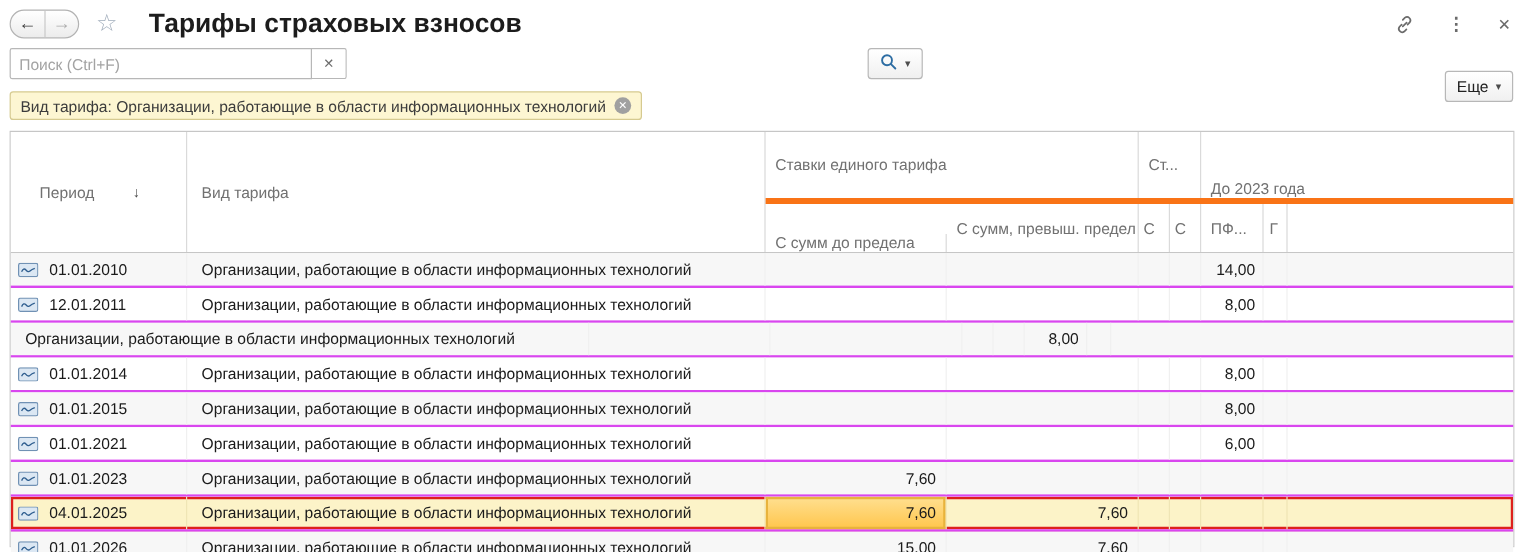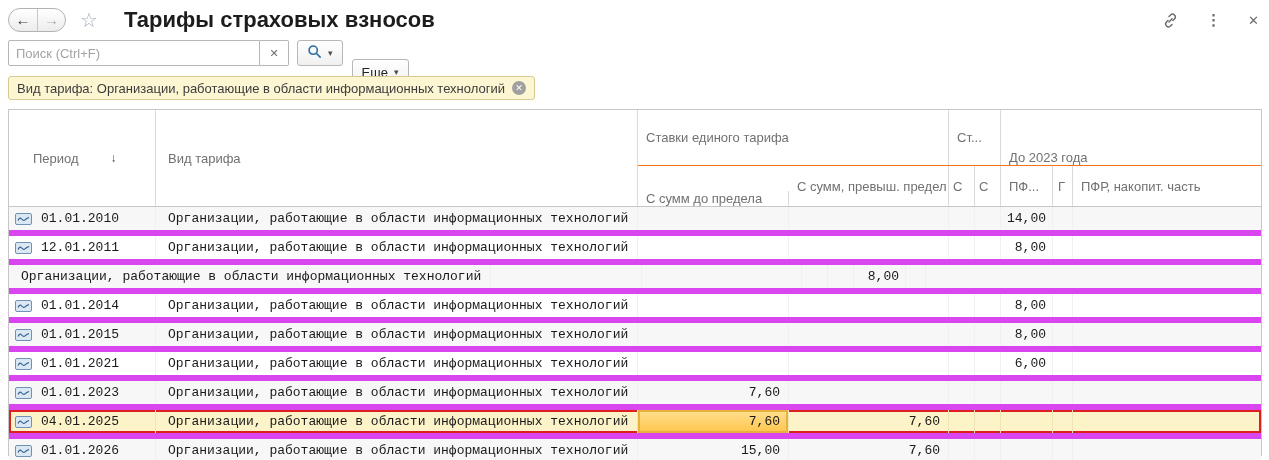--- a/index.html
+++ b/index.html
@@ -14,21 +14,21 @@
     cursor:pointer; color:#3a3a3a; }
   .navbtn.fwd { border-left:1px solid #c9c9c9; color:#adadad; }
   .star { font-size:20px; color:#a2aebc; margin-left:14px; line-height:24px; cursor:pointer; }
   .title { font-size:22px; font-weight:bold; color:#1c1c1c; margin-left:26px; white-space:nowrap; }
   .winicons { margin-left:auto; display:flex; align-items:center; gap:27px; color:#6b6b6b; }
   .winicons .dots { font-size:15px; font-weight:bold; letter-spacing:0; cursor:pointer; }
   .winicons .close { font-size:13px; cursor:pointer; }
   .winicons svg { display:block; cursor:pointer; }
 
   
-  .searchrow { display:flex; justify-content:flex-start; align-items:center; margin:7px 8px 0 8px; height:26px; }
+  .searchrow { display:flex; justify-content:space-between; align-items:center; margin:7px 8px 0 8px; height:26px; }
   .search-wrap { display:flex; }
   .search-input { width:252px; height:26px; border:1px solid #b7b7b7; border-radius:2px 0 0 2px;
     padding:0 7px; font-size:13px; font-family:"Liberation Sans",sans-serif; color:#333; }
   .search-input::placeholder { color:#a3a3a3; }
   .search-clear { width:29px; height:26px; border:1px solid #b7b7b7; border-left:none;
     background:#fff; color:#6d6d6d; font-size:11px; cursor:pointer; border-radius:0 2px 2px 0; }
   .btn { height:26px; border:1px solid #b7b7b7; border-radius:3px; cursor:pointer;
     background:linear-gradient(#ffffff,#f0f0f0); display:flex; align-items:center;
     font-size:13px; color:#222; padding:0 9px; gap:6px; }
   .mag-btn { margin-left:8px; }
@@ -47,33 +47,33 @@
   .grid { margin:9px 7px 0 8px; width:1254px; height:347px; border:1px solid #c6c6c6;
     display:flex; flex-direction:column; font-size:13px; background:#fff; }
   .thead { display:flex; color:#717171; flex:0 0 58px; border-bottom:1px solid #c6c6c6; background:#fff; }
   .th { border-right:1px solid #dadada; display:flex; align-items:center; padding:0 8px;
     white-space:nowrap; overflow:hidden; }
   .th-period { width:147px; padding-left:24px; }
   .sort-arrow { margin-left:32px; color:#4c4c4c; font-size:12px; }
   .th-tariff { width:482px; padding-left:12px; }
   .head-right { flex:1; display:flex; flex-direction:column; }
   .head-row { display:flex; flex:0 0 29px; }
-  .head-row.top { border-bottom:1px solid #f97316; }
+  .head-row.top { border-bottom:5px solid #f97316; }
   .gh-unified { width:311px; }
   .gh-st { width:52px; }
   .gh-2023 { flex:1; border-right:none;margin-top:40px; }
   .sh-under { width:151px;margin-top:25px; }
   .sh-over { width:160px; }
   .sh-c { width:26px; padding:0 4px; }
   .sh-pfr { width:52px; }
   .sh-g { width:20px; padding:0 5px; }
   .sh-nak { flex:1; border-right:none; }
 
   .tbody { display:flex; flex-direction:column; flex:1; }
-  .tr { display:flex; flex:0 0 29px; border-bottom:6px solid #d946ef; background:#fff; cursor:pointer;font-family:Liberation Mono, monospace; }
+  .tr { display:flex; flex:0 0 29px; border-bottom:2px solid #d946ef; background:#fff; cursor:pointer; }
   .tbody .tr:nth-child(odd) { background:#f7f7f7; }
   .td { border-right:1px solid #f0f0f0; display:flex; align-items:center;
     white-space:nowrap; overflow:hidden; padding:0 8px; }
   .col-period { width:147px; padding-left:6px; gap:9px; }
   .col-tariff { width:482px; padding-left:12px; }
   .col-under { width:151px; }
   .col-over { width:160px; }
   .col-c1, .col-c2 { width:26px; padding:0 3px; }
   .col-pfr { width:52px; padding:0 6px; }
   .col-g { width:20px; padding:0 4px; }
@@ -150,21 +150,20 @@
         <div class="th gh-st">Ст...</div>
         <div class="th gh-2023">До 2023 года</div>
       </div>
       <div class="head-row">
         <div class="th sh-under">С сумм до предела</div>
         <div class="th sh-over">С сумм, превыш. предел</div>
         <div class="th sh-c">С</div>
         <div class="th sh-c">С</div>
         <div class="th sh-pfr">ПФ...</div>
         <div class="th sh-g">Г</div>
-        <div class="th sh-nak">ПФР, накопит. часть</div>
       </div>
     </div>
   </div>
 
   <div class="tbody">
       <div class="tr">
     <div class="td col-period">
       <span class="rec-icon">
         <svg width="17" height="12" viewBox="0 0 17 12">
           <rect x="0.5" y="0.5" width="16" height="11" rx="1.5" fill="#dbe7f3" stroke="#7091b4"></rect>

